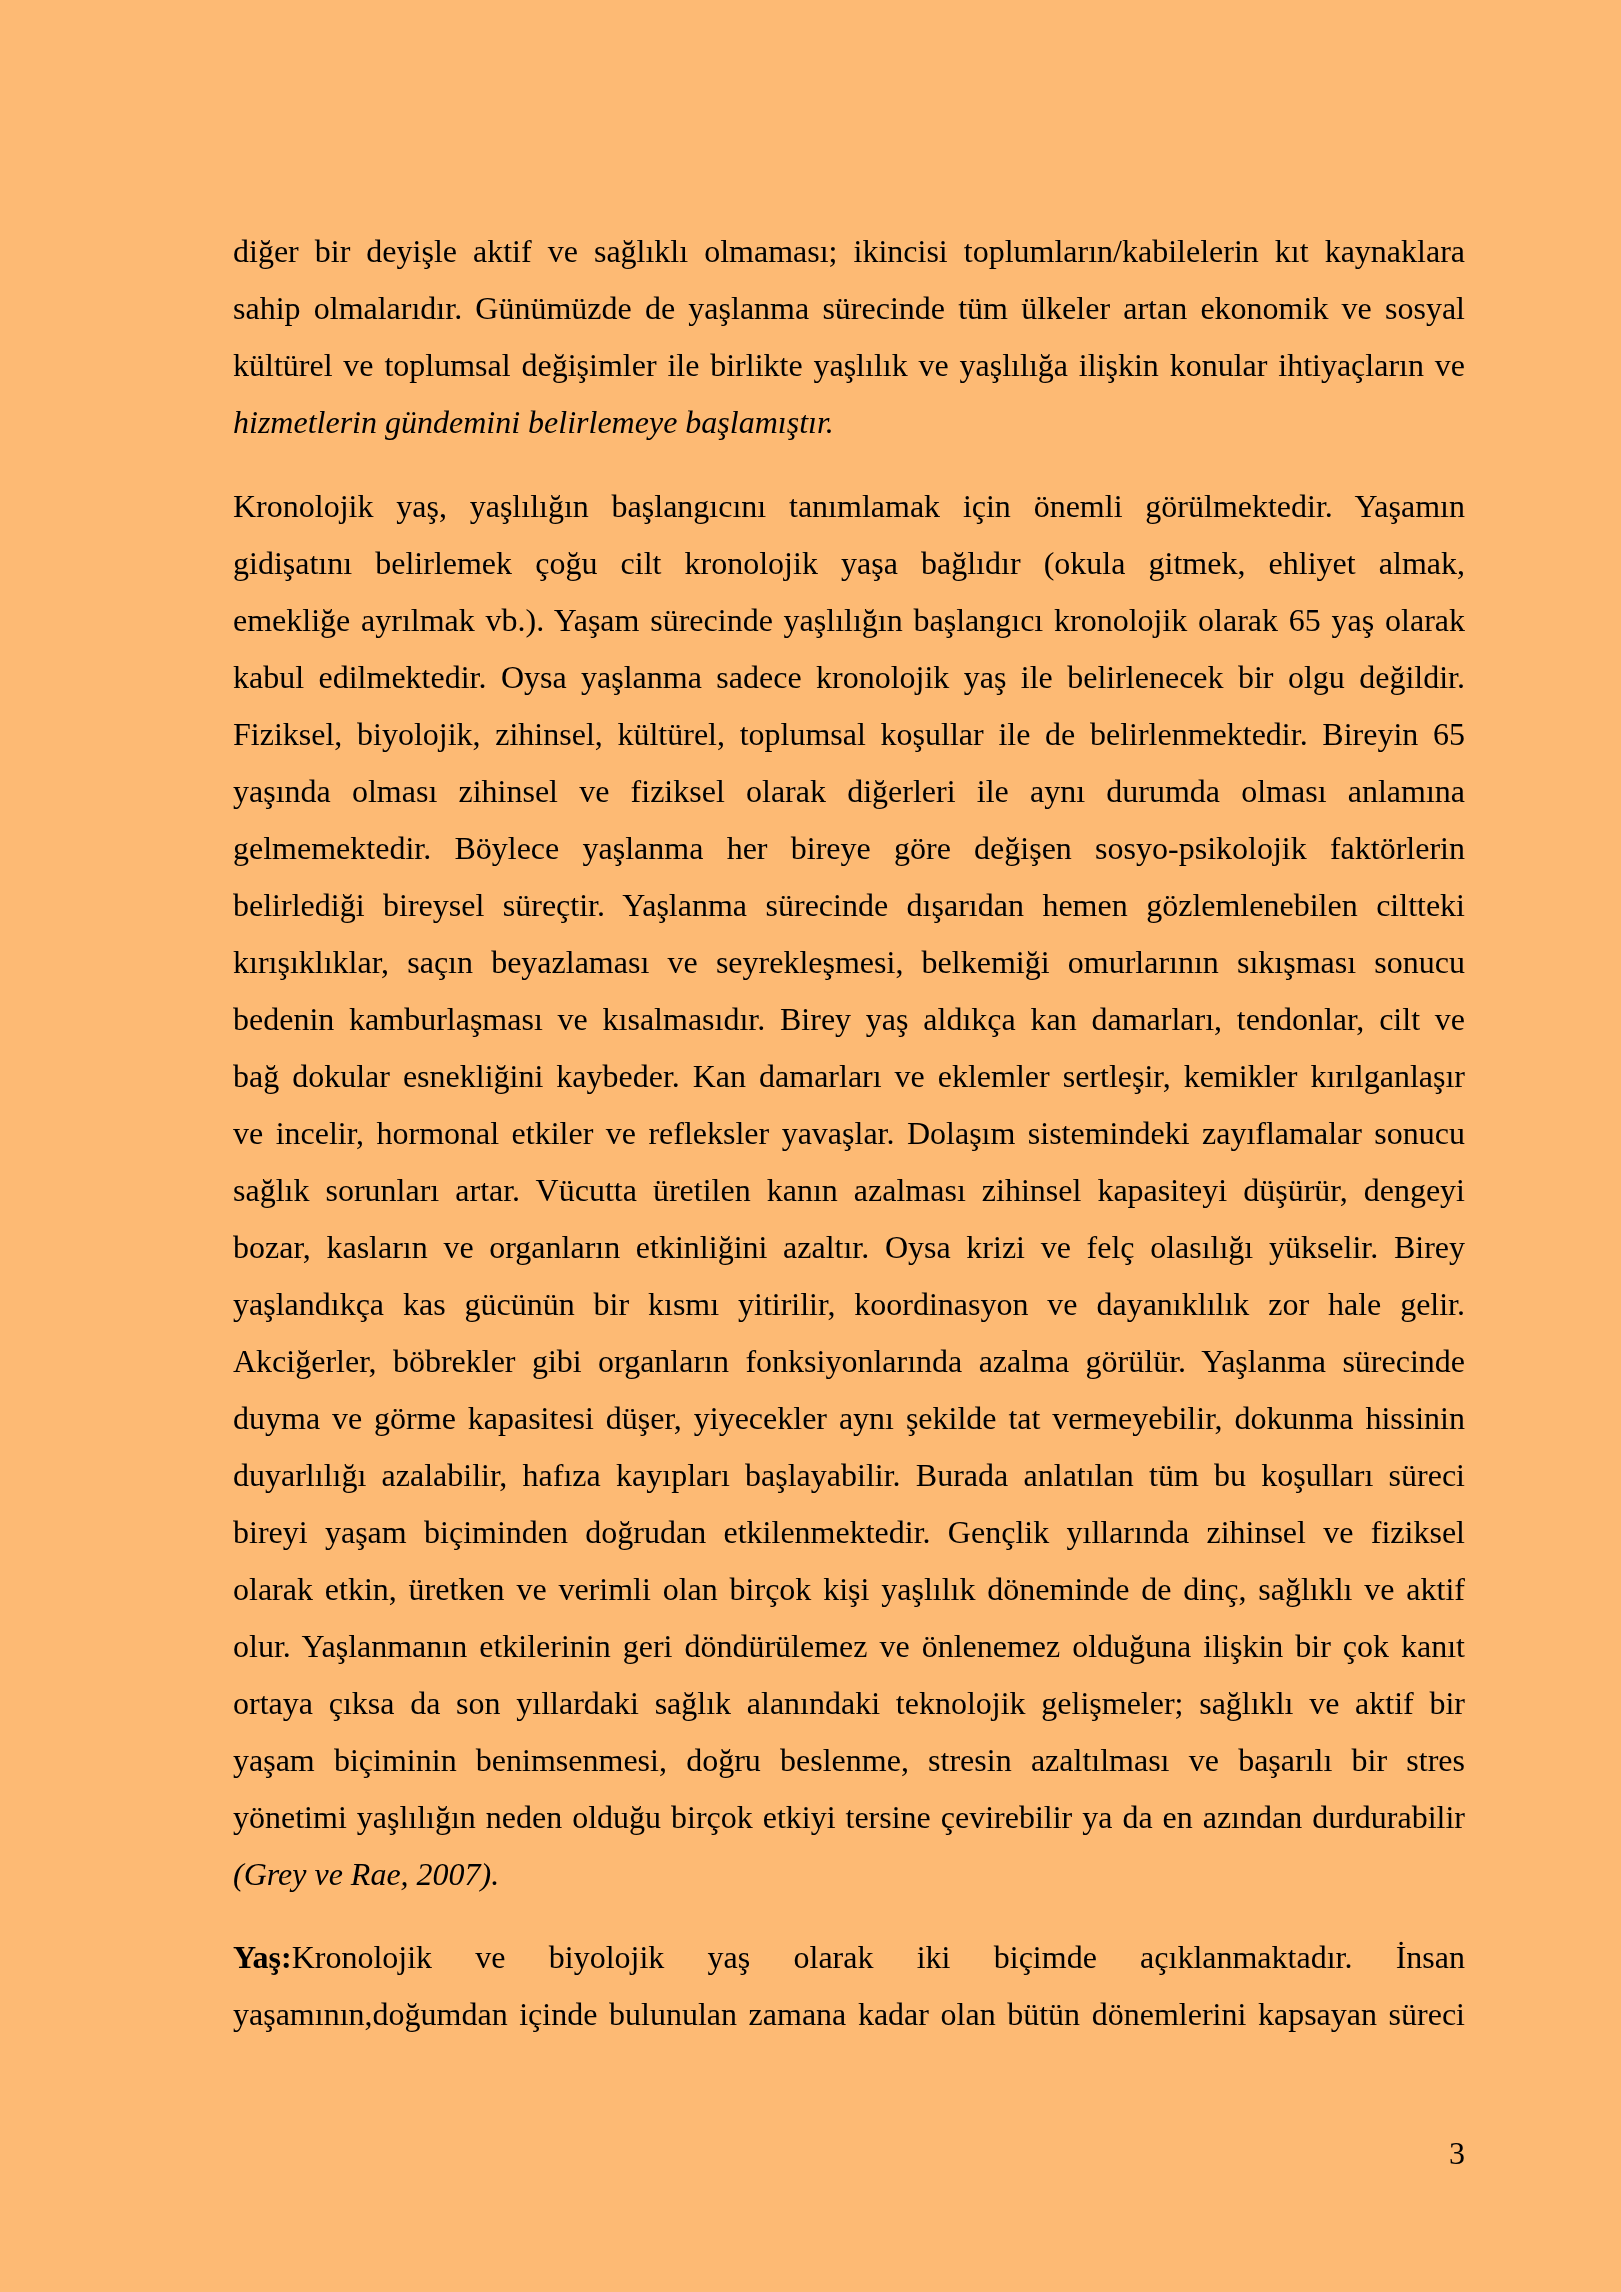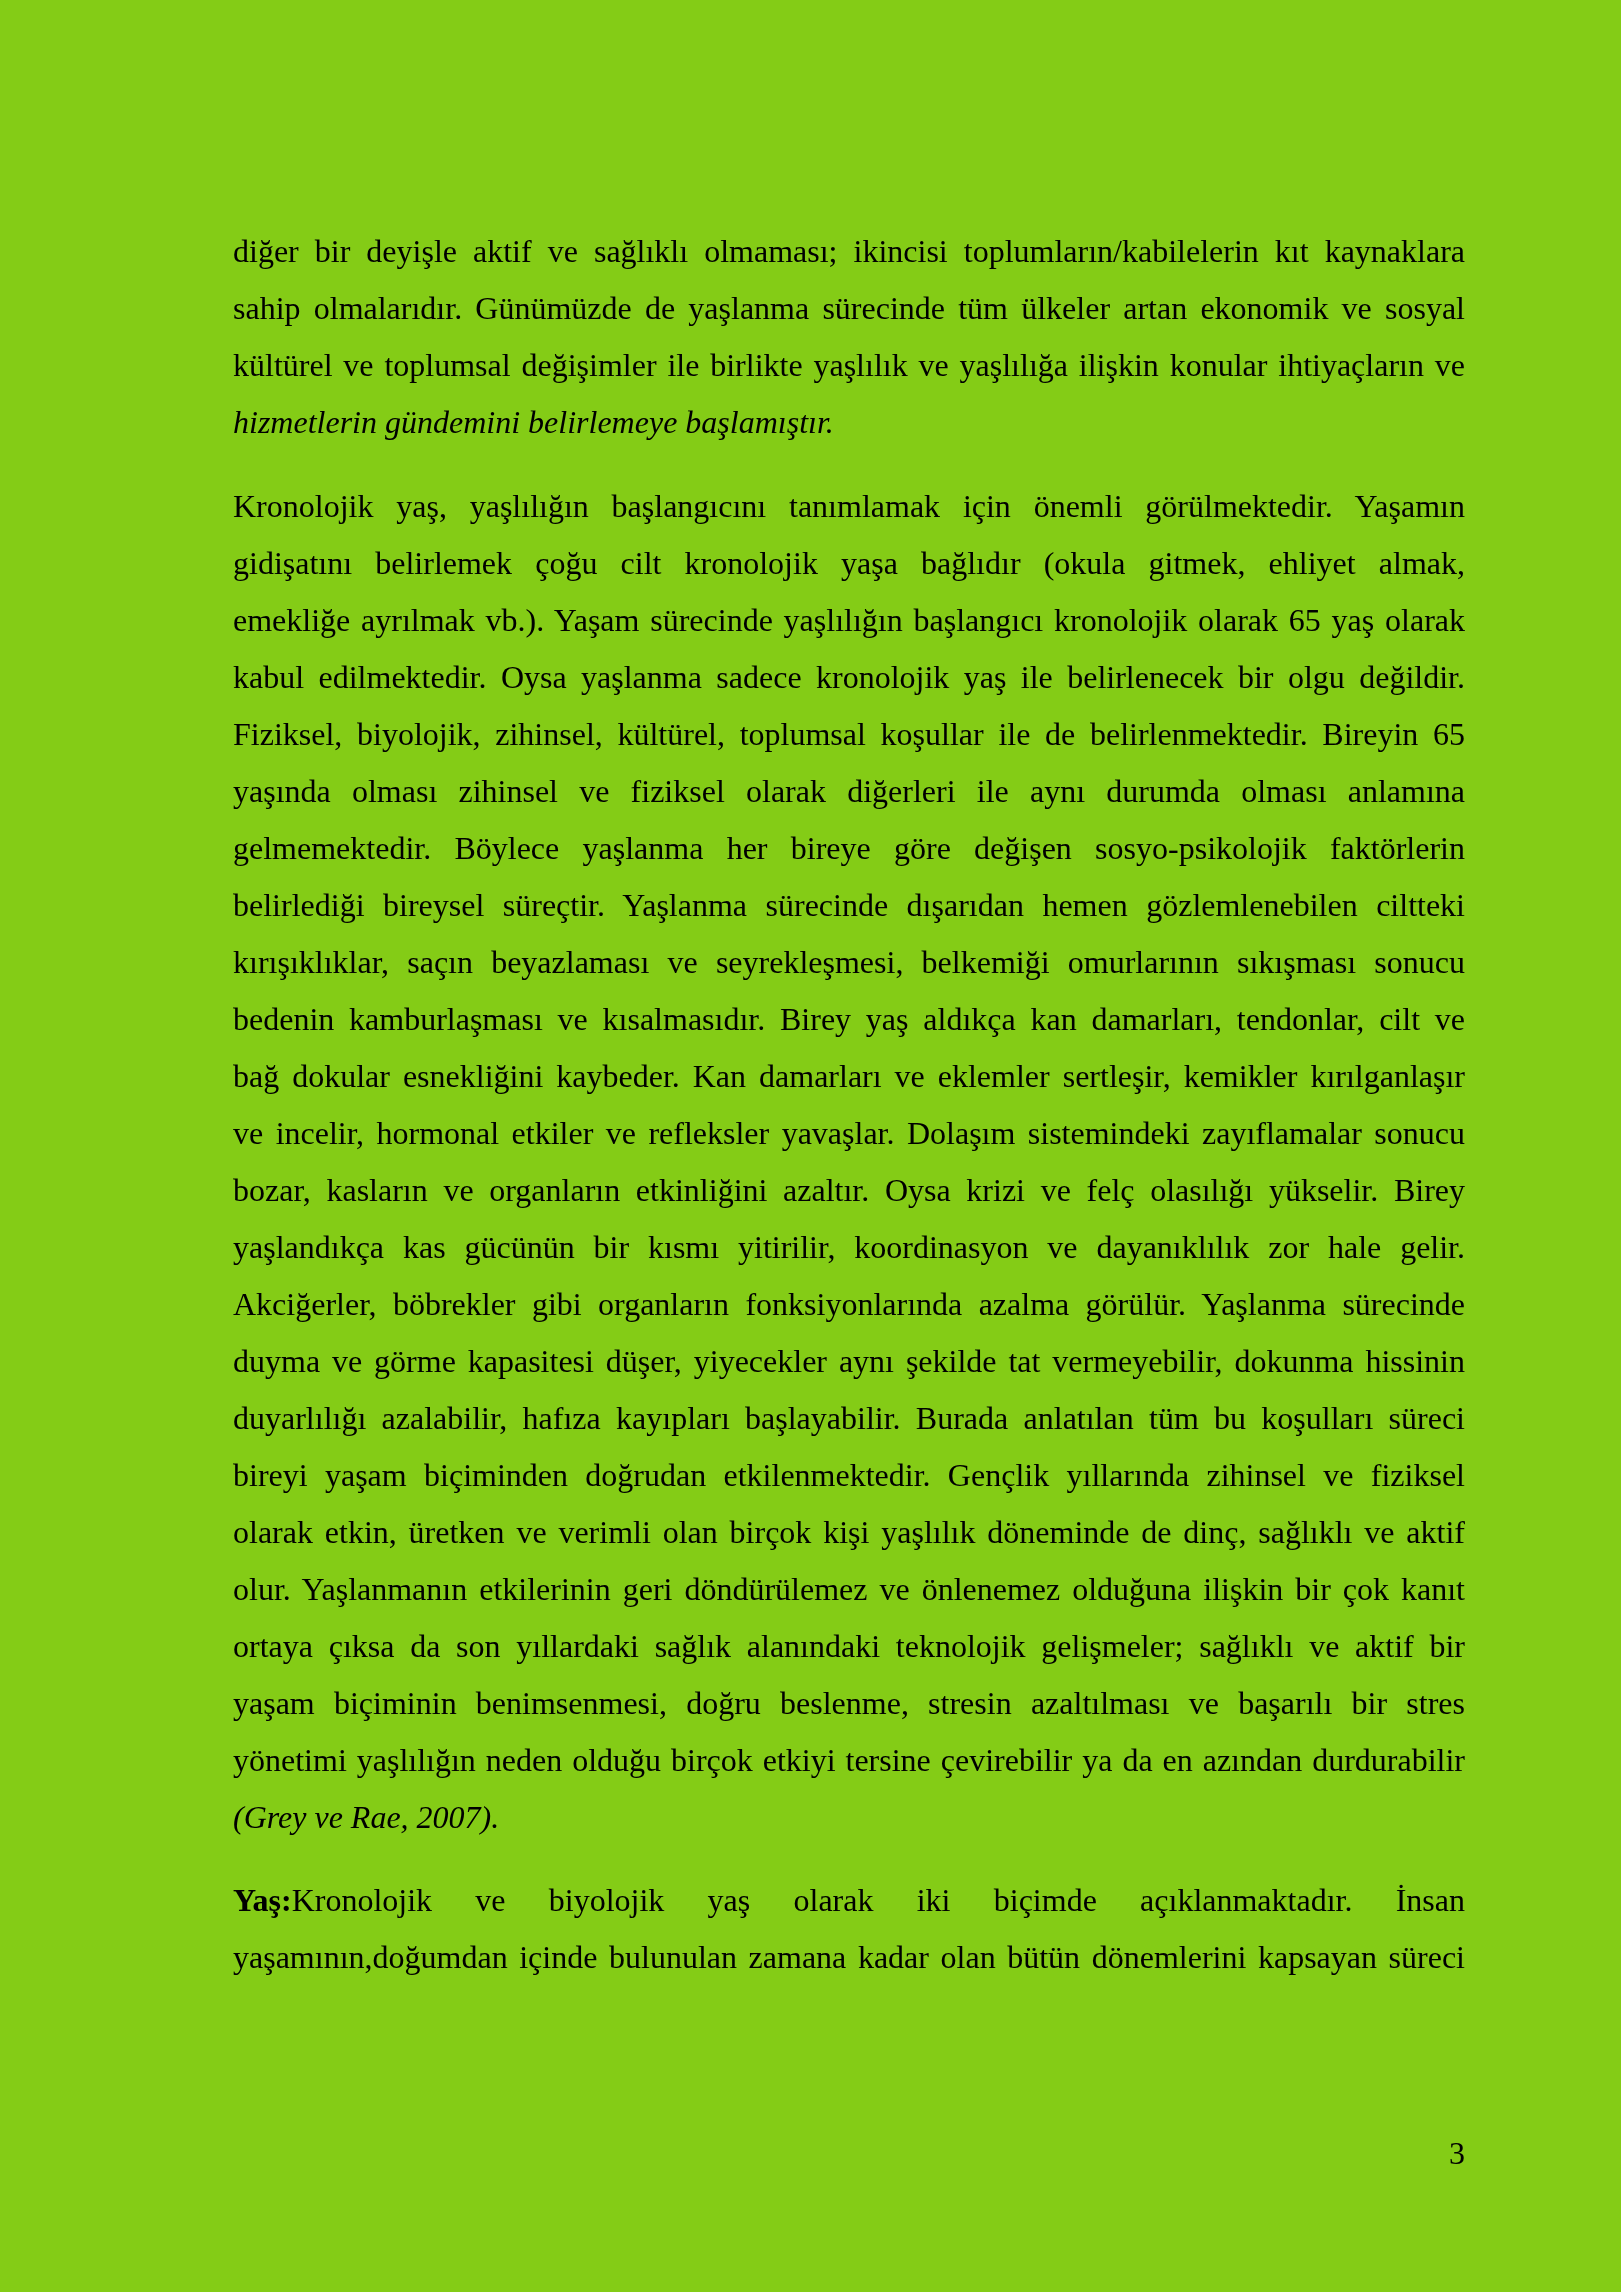--- a/index.html
+++ b/index.html
@@ -4,21 +4,21 @@
 <style>
   html, body {
     margin: 0;
     padding: 0;
     background: #ffffff;
   }
   .page {
     position: relative;
     width: 1621px;
     height: 2293px;
-    background: #84cc16;
+    background: #fdba74;
     overflow: hidden;
     font-family: "Liberation Serif", "DejaVu Serif", serif;
     color: #000000;
   }
   .content {
     position: absolute;
     left: 233px;
     top: 223px;
     width: 1232px;
     font-size: 32px;
@@ -70,20 +70,21 @@
         <div class="line">emekliğe ayrılmak vb.). Yaşam sürecinde yaşlılığın başlangıcı kronolojik olarak 65 yaş olarak</div>
         <div class="line">kabul edilmektedir. Oysa yaşlanma sadece kronolojik yaş ile belirlenecek bir olgu değildir.</div>
         <div class="line">Fiziksel, biyolojik, zihinsel, kültürel, toplumsal koşullar ile de belirlenmektedir. Bireyin 65</div>
         <div class="line">yaşında olması zihinsel ve fiziksel olarak diğerleri ile aynı durumda olması anlamına</div>
         <div class="line">gelmemektedir. Böylece yaşlanma her bireye göre değişen sosyo-psikolojik faktörlerin</div>
         <div class="line">belirlediği bireysel süreçtir. Yaşlanma sürecinde dışarıdan hemen gözlemlenebilen ciltteki</div>
         <div class="line">kırışıklıklar, saçın beyazlaması ve seyrekleşmesi, belkemiği omurlarının sıkışması sonucu</div>
         <div class="line">bedenin kamburlaşması ve kısalmasıdır. Birey yaş aldıkça kan damarları, tendonlar, cilt ve</div>
         <div class="line">bağ dokular esnekliğini kaybeder. Kan damarları ve eklemler sertleşir, kemikler kırılganlaşır</div>
         <div class="line">ve incelir, hormonal etkiler ve refleksler yavaşlar. Dolaşım sistemindeki zayıflamalar sonucu</div>
+        <div class="line">sağlık sorunları artar. Vücutta üretilen kanın azalması zihinsel kapasiteyi düşürür, dengeyi</div>
         <div class="line">bozar, kasların ve organların etkinliğini azaltır. Oysa krizi ve felç olasılığı yükselir. Birey</div>
         <div class="line">yaşlandıkça kas gücünün bir kısmı yitirilir, koordinasyon ve dayanıklılık zor hale gelir.</div>
         <div class="line">Akciğerler, böbrekler gibi organların fonksiyonlarında azalma görülür. Yaşlanma sürecinde</div>
         <div class="line">duyma ve görme kapasitesi düşer, yiyecekler aynı şekilde tat vermeyebilir, dokunma hissinin</div>
         <div class="line">duyarlılığı azalabilir, hafıza kayıpları başlayabilir.  Burada anlatılan tüm bu koşulları süreci</div>
         <div class="line">bireyi yaşam biçiminden doğrudan etkilenmektedir. Gençlik yıllarında zihinsel ve fiziksel</div>
         <div class="line">olarak etkin, üretken ve verimli olan birçok kişi yaşlılık döneminde de dinç, sağlıklı ve aktif</div>
         <div class="line">olur. Yaşlanmanın etkilerinin geri döndürülemez ve önlenemez olduğuna ilişkin bir çok kanıt</div>
         <div class="line">ortaya çıksa da son yıllardaki sağlık alanındaki teknolojik gelişmeler; sağlıklı ve aktif bir</div>
         <div class="line">yaşam biçiminin benimsenmesi, doğru beslenme, stresin azaltılması ve başarılı bir stres</div>

